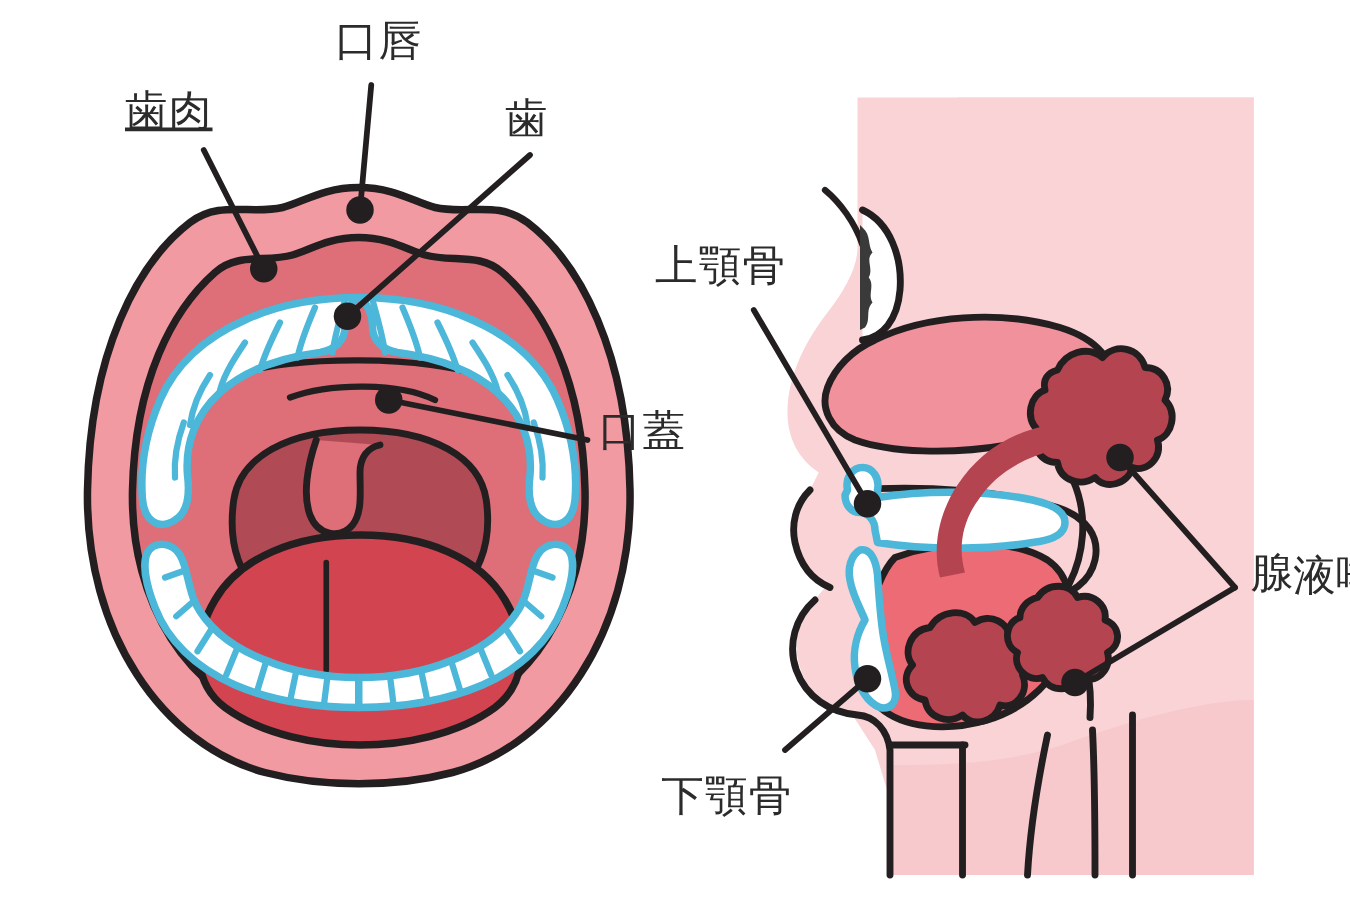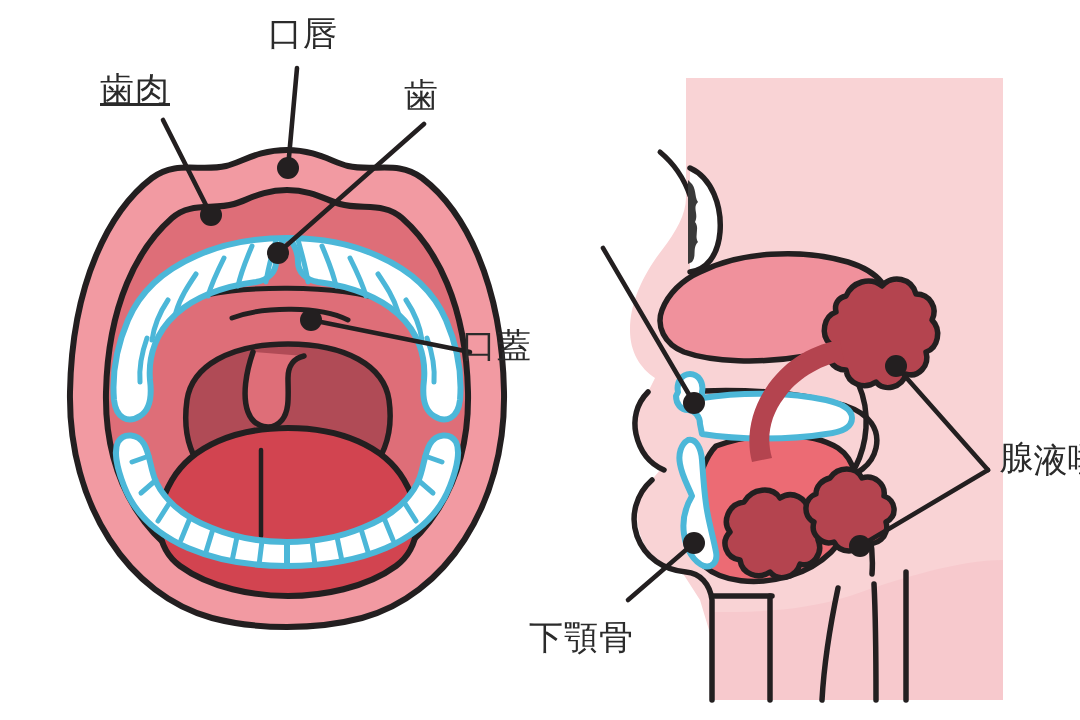--- a/index.html
+++ b/index.html
@@ -347,22 +347,23 @@
       <circle cx="860" cy="546" r="11"></circle>
     </g>
   </svg>
 
   <div class="lbl" style="left:268px;top:16px;">口唇</div>
 
   <div class="lbl" style="left:100px;top:72px;text-decoration:underline;">歯肉</div>
 
   <div class="lbl" style="left:404px;top:78px;">歯</div>
 
-  <div class="lbl" style="left:462px;top:328px;">口蓋</div>
-
+  <div class="lbl" style="left:479px;top:328px;">口蓋</div>
+
+  <div class="lbl" style="left:524px;top:196px;">上顎骨</div>
 
   <div class="lbl" style="left:529px;top:620px;">下顎骨</div>
 
   <div class="lbl vert" style="left:1000px;top:414px;">唾
 液
 腺</div>
 
 </div>
 
 </body></html>

